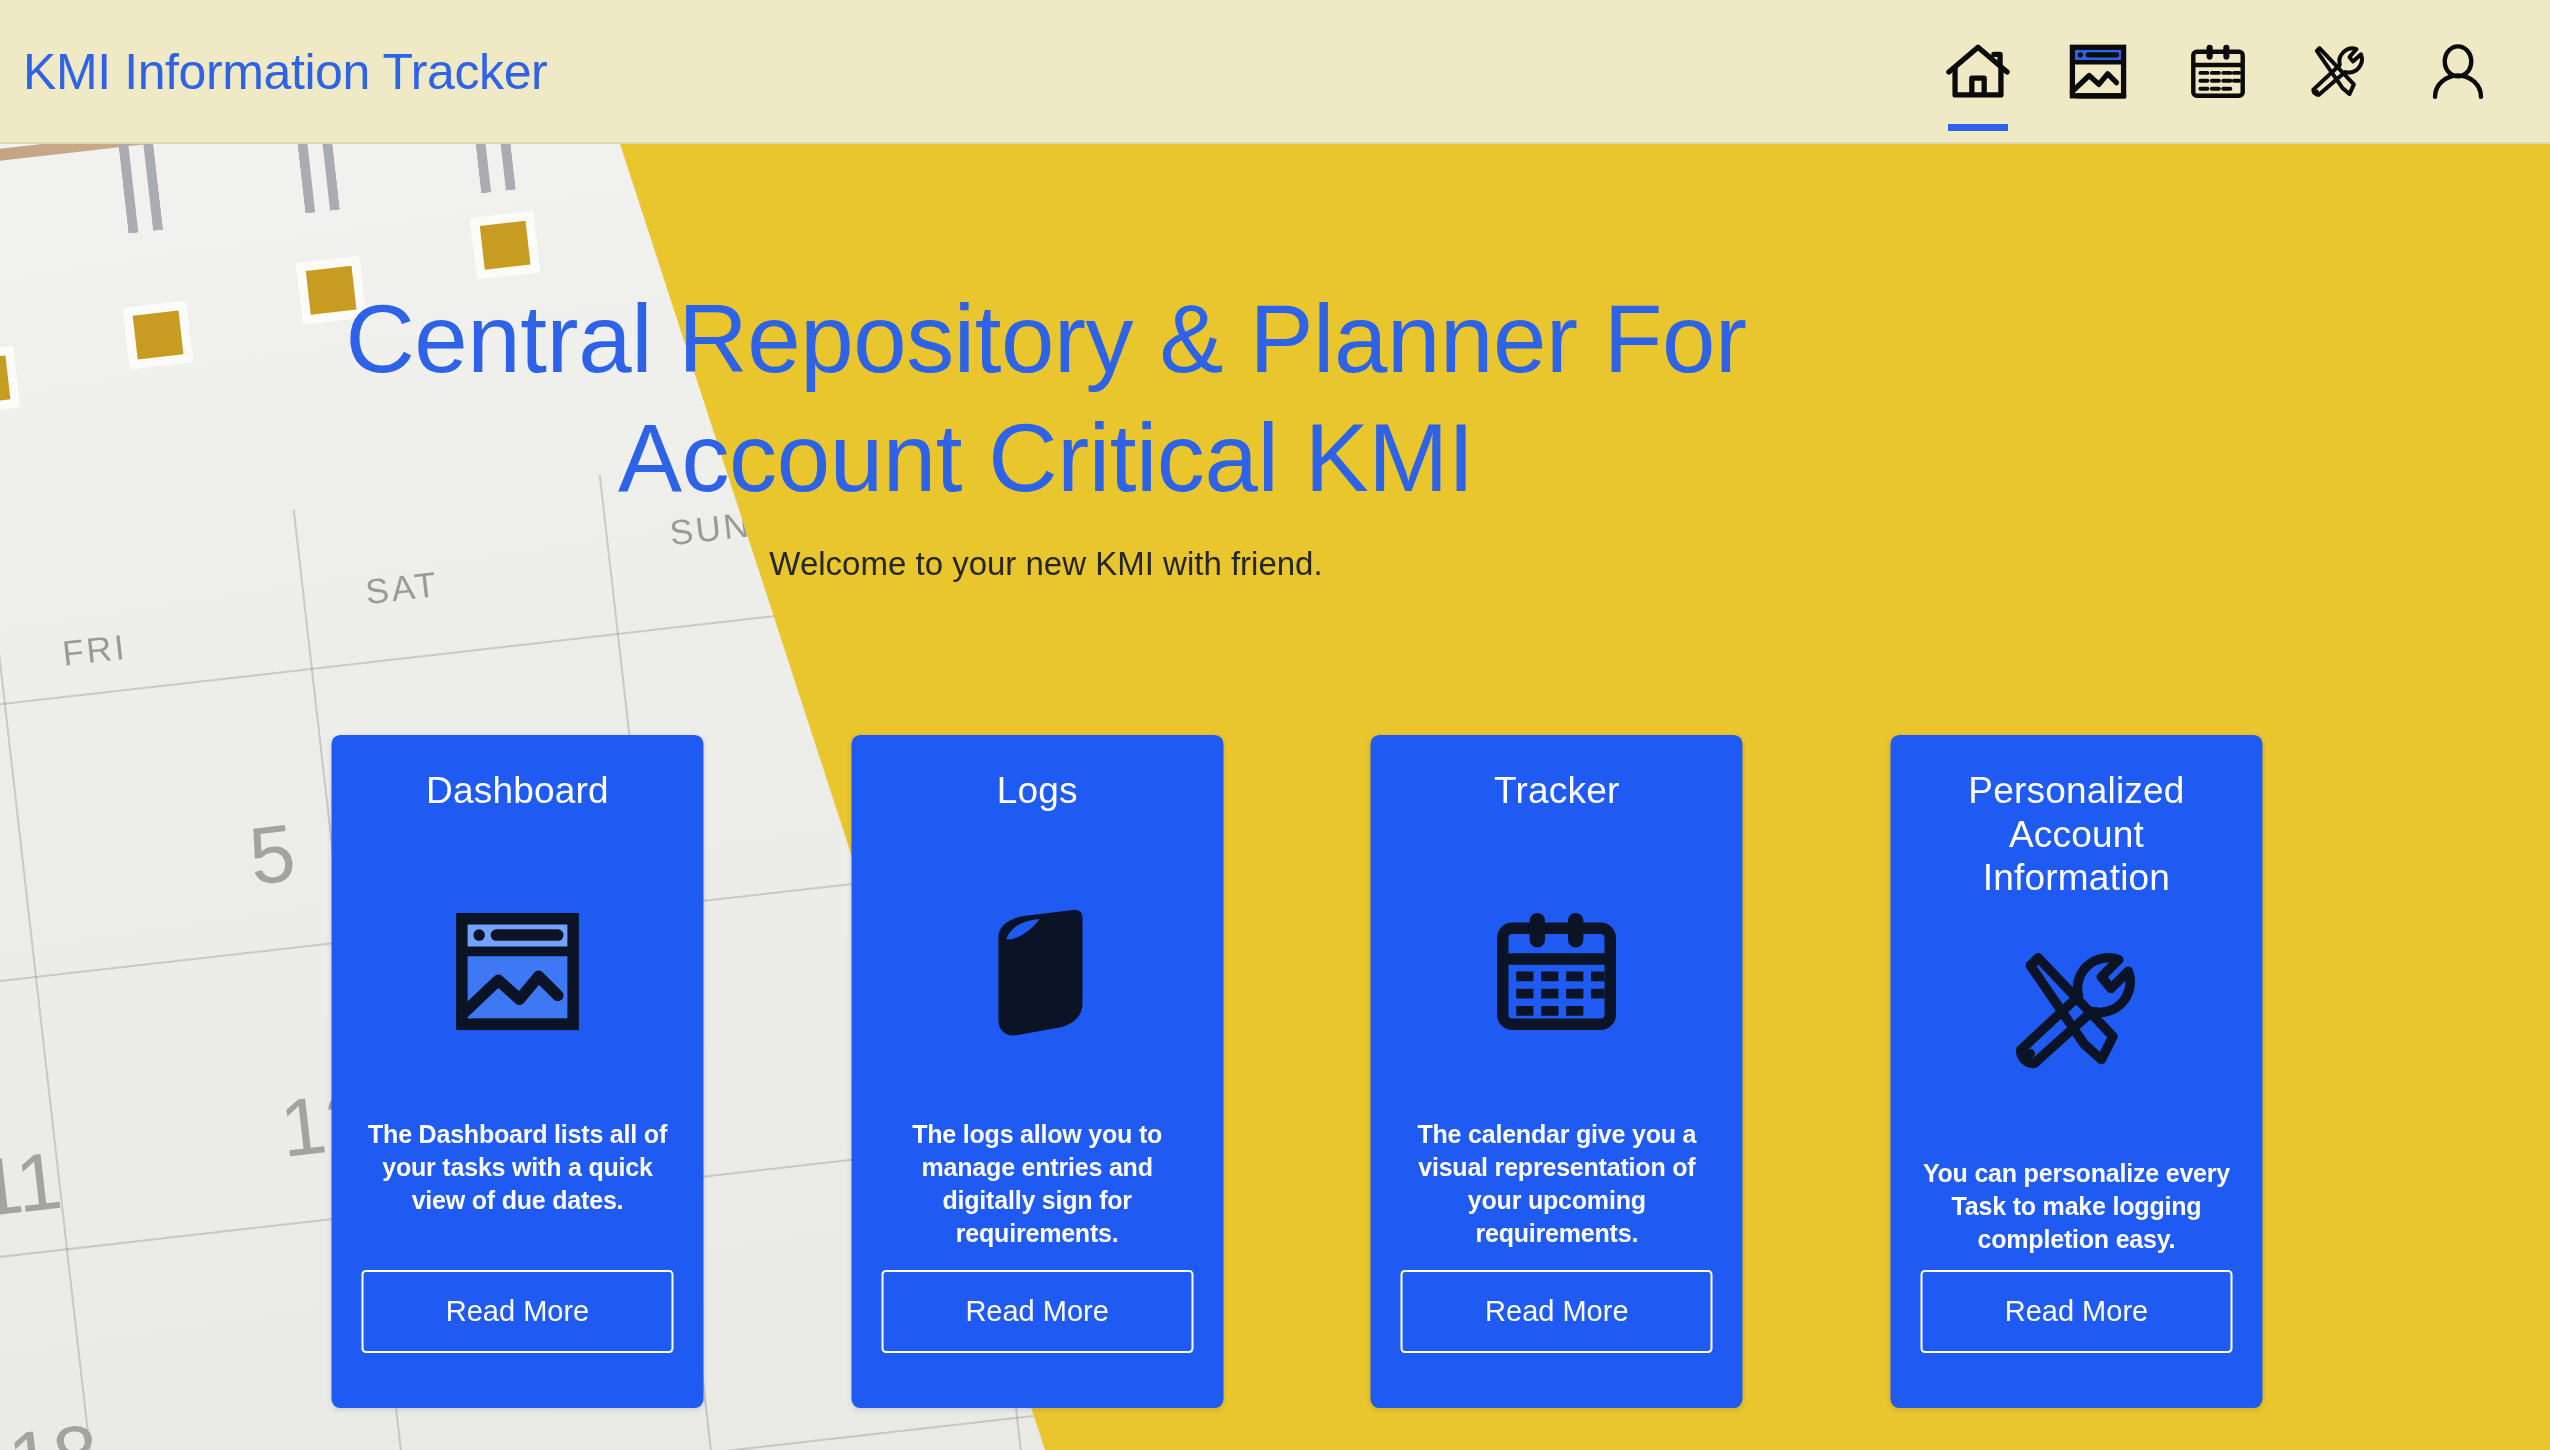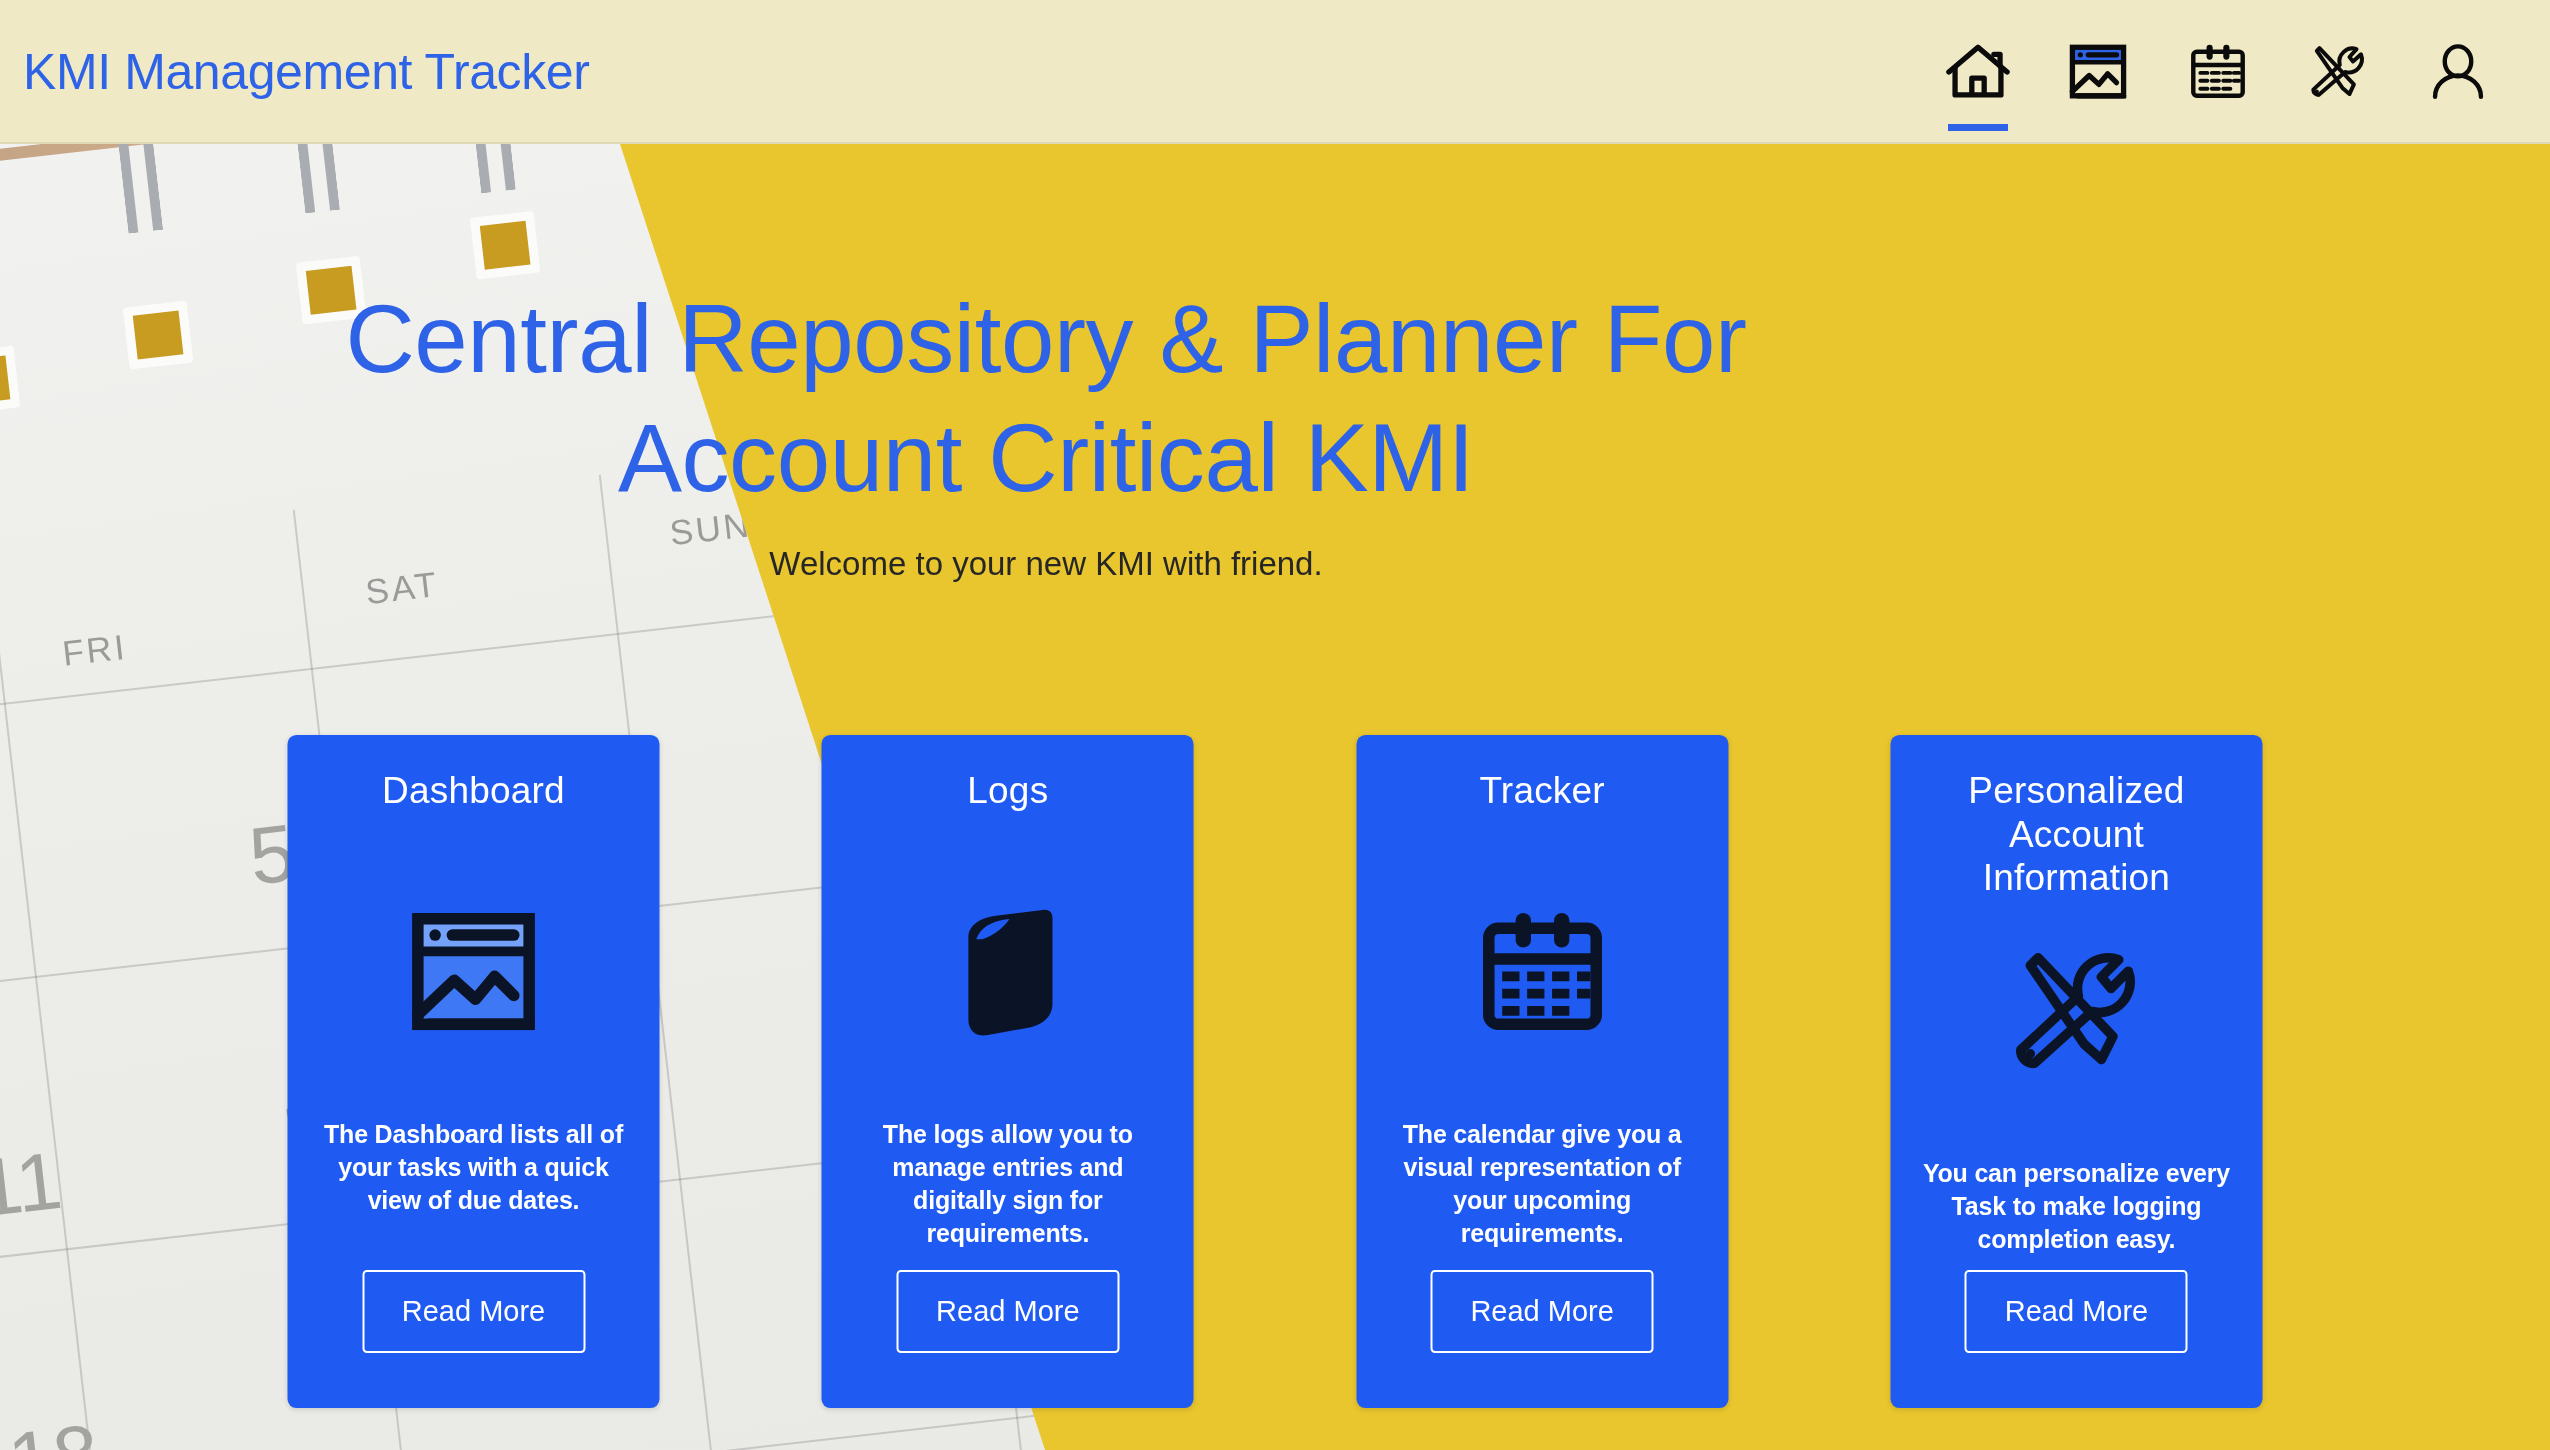--- a/index.html
+++ b/index.html
@@ -188,22 +188,22 @@
     z-index: 30;
   }
   .card {
     width: 372px;
     height: 673px;
     background: #1F5BF2;
     border-radius: 8.9px;
     padding: 34px 30px 0;
     display: flex;
     flex-direction: column;
-    align-items: center;
     box-shadow: 0 1.8px 5.3px rgba(0,0,0,0.12);
+    margin-left: 44px;
   }
   .card-title {
     font-size: 37px;
     font-weight: 300;
     color: #FFFFFF;
     text-align: center;
     line-height: 1.18;
     letter-spacing: 0.2px;
     min-height: 92px;
   }
@@ -284,21 +284,21 @@
       <div class="daynum" style="left:641px;  top:730px;">6</div>
       <div class="daynum" style="left:950px; top:705px;">7</div>
       <div class="daynum" style="left:25px;   top:1054px;">11</div>
       <div class="daynum" style="left:333px;  top:1029px;">12</div>
       <div class="daynum" style="left:25px;   top:1329px;">18</div>
 
     </div>
   </div>
 
   <div class="header">
-    <div class="brand">KMI Management Tracker</div>
+    <div class="brand">KMI Information Tracker</div>
 
     <div class="nav">
 
       <div class="nav-item">
         <svg width="66" height="60" viewBox="0 0 74 68">
           <path d="M4 34 L37 6 L70 34" fill="none" stroke="#0B0B0B" stroke-width="6" stroke-linejoin="round" stroke-linecap="round"></path>
           <path d="M11 29 V60 H63 V29" fill="none" stroke="#0B0B0B" stroke-width="6" stroke-linejoin="round" stroke-linecap="round"></path>
           <path d="M30 60 V41 H44 V60" fill="none" stroke="#0B0B0B" stroke-width="6" stroke-linejoin="round"></path>
           <path d="M55 14 H62 V27" fill="none" stroke="#0B0B0B" stroke-width="6" stroke-linejoin="round" stroke-linecap="round"></path>
         </svg>

